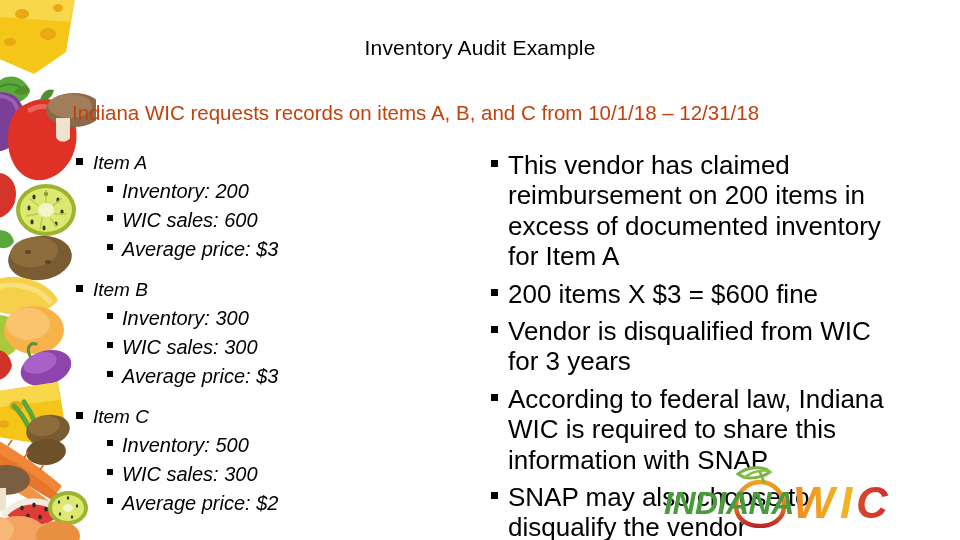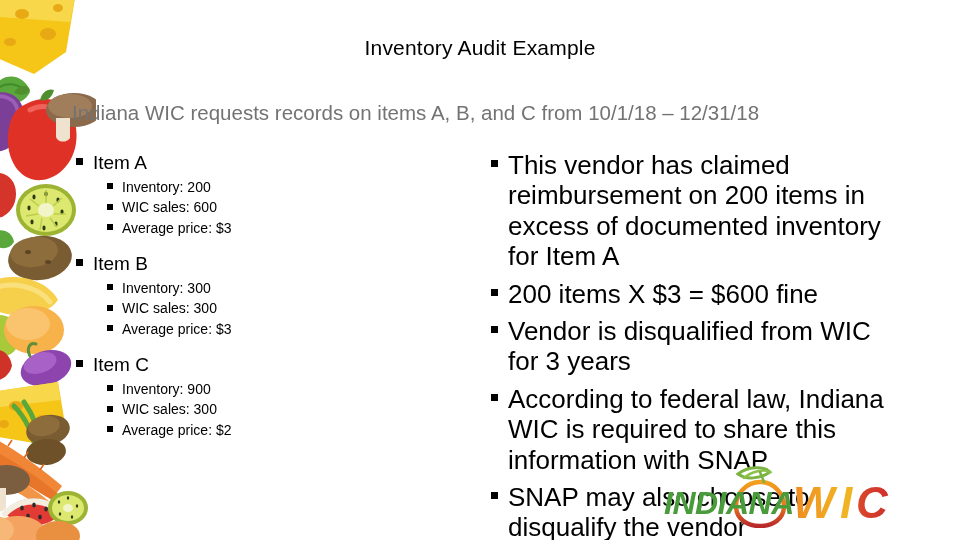--- a/index.html
+++ b/index.html
@@ -41,21 +41,21 @@
     line-height: 1.15;
   }
 
   
   #subtitle {
     position: absolute;
     left: 72px; top: 101px;
     width: 880px;
     font-size: 20.5px;
     font-weight: 400;
-    color: #737373;
+    color: #c2410c;
     line-height: 1.2;
     white-space: nowrap;
   }
 
   
   .column { position: absolute; }
   #col-left  { left: 74px;  top: 150px; width: 400px; }
   #col-right { left: 488px; top: 150px; width: 412px; }
 
   ul.lvl1, ul.lvl2 {
@@ -76,31 +76,31 @@
     margin-bottom: 1px;
   }
   #col-left li.b1 > .bm {
     position: absolute; left: 2px; top: 0.41em;
     width: 7px; height: 7px;
     background: #000;
   }
   
   #col-left ul.lvl2 { margin: 2px 0 0 0; }
   #col-left li.b2 {
-    font-size: 14px;
+    font-size: 20px;
     line-height: 1.45;
     padding-left: 48px;
     margin-bottom: 0;
   }
   #col-left li.b2 > .bm {
     position: absolute; left: 33px; top: 0.45em;
     width: 6px; height: 6px;
     background: #000;
   }
-  #col-left .grp { margin-bottom: 13px; }
+  #col-left .grp { margin-bottom: 13px; font-style: italic; }
   #col-left .grp:last-child { margin-bottom: 0; }
 
   
   #col-right li.b1 {
     font-size: 26px;
     line-height: 1.17;
     padding-left: 20px;
     margin-bottom: 7px;
   }
   #col-right li.b1:last-child { margin-bottom: 0; }
@@ -344,21 +344,21 @@
       <li class="grp">
         <ul class="lvl1">
           <li class="b1">
             <span class="bm"></span>
             <span>Item C</span>
           </li>
         </ul>
         <ul class="lvl2">
           <li class="b2">
             <span class="bm"></span>
-            <span>Inventory: 900</span>
+            <span>Inventory: 500</span>
           </li>
           <li class="b2">
             <span class="bm"></span>
             <span>WIC sales: 300</span>
           </li>
           <li class="b2">
             <span class="bm"></span>
             <span>Average price: $2</span>
           </li>
         </ul>

